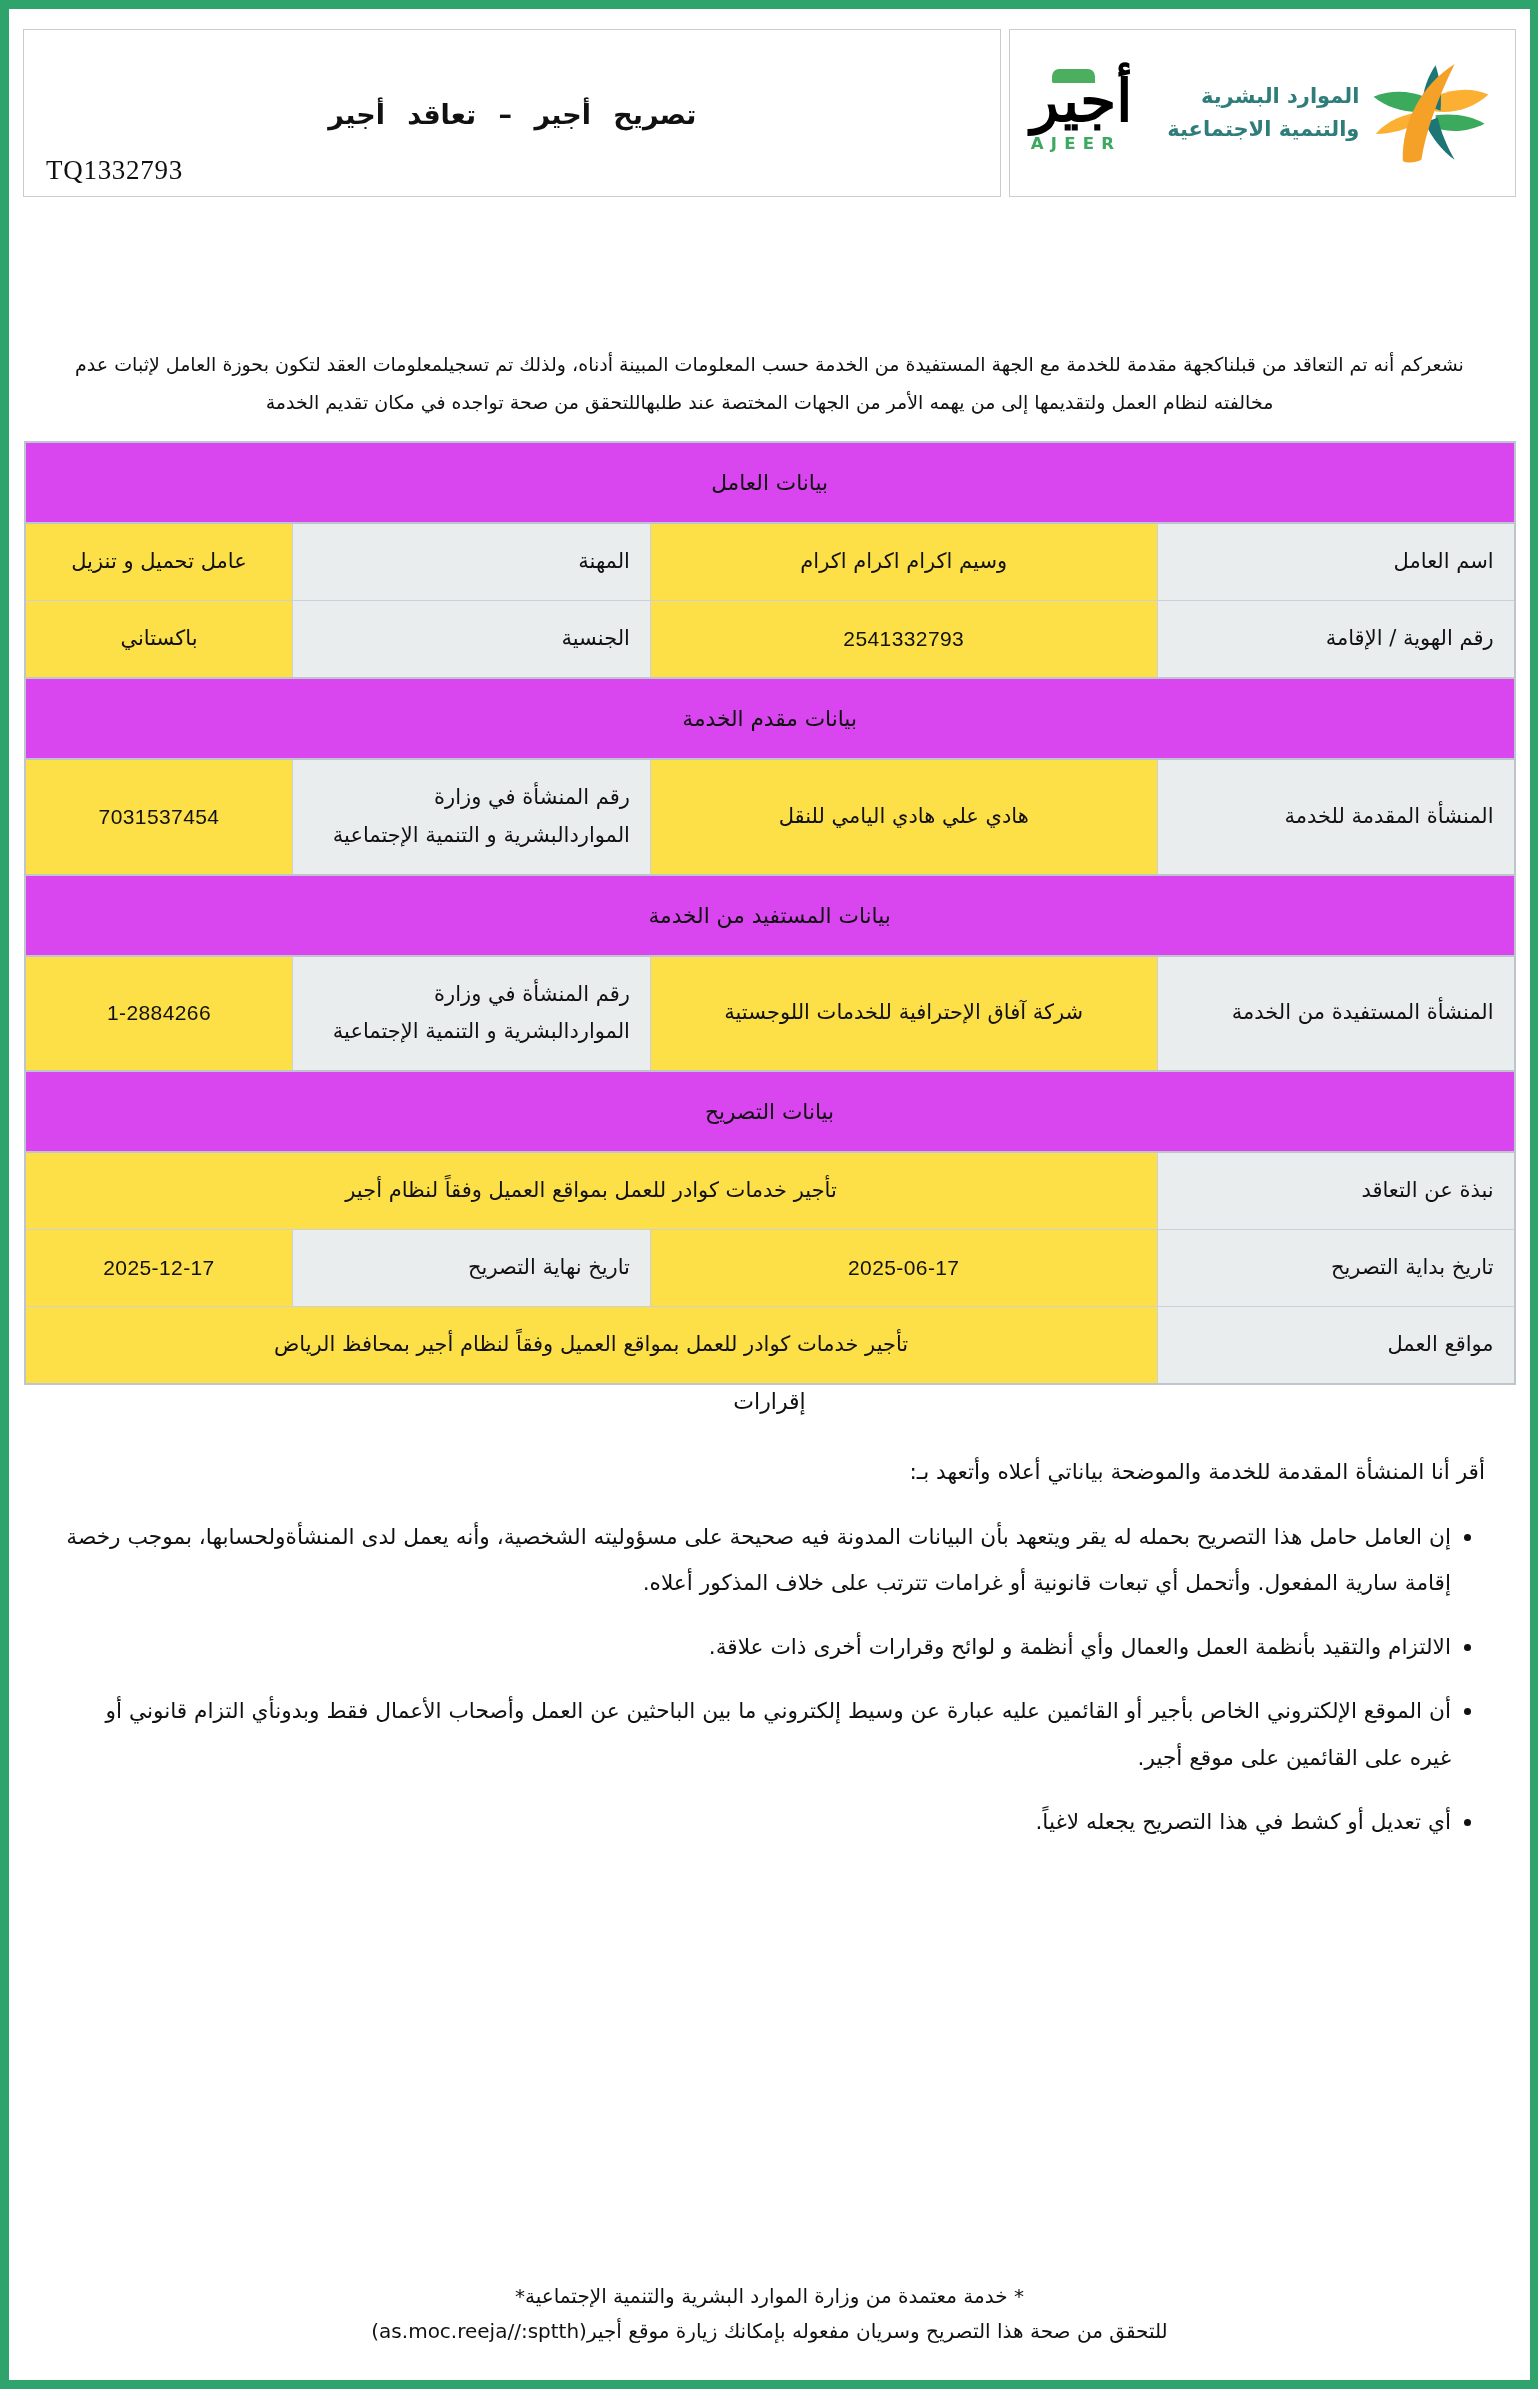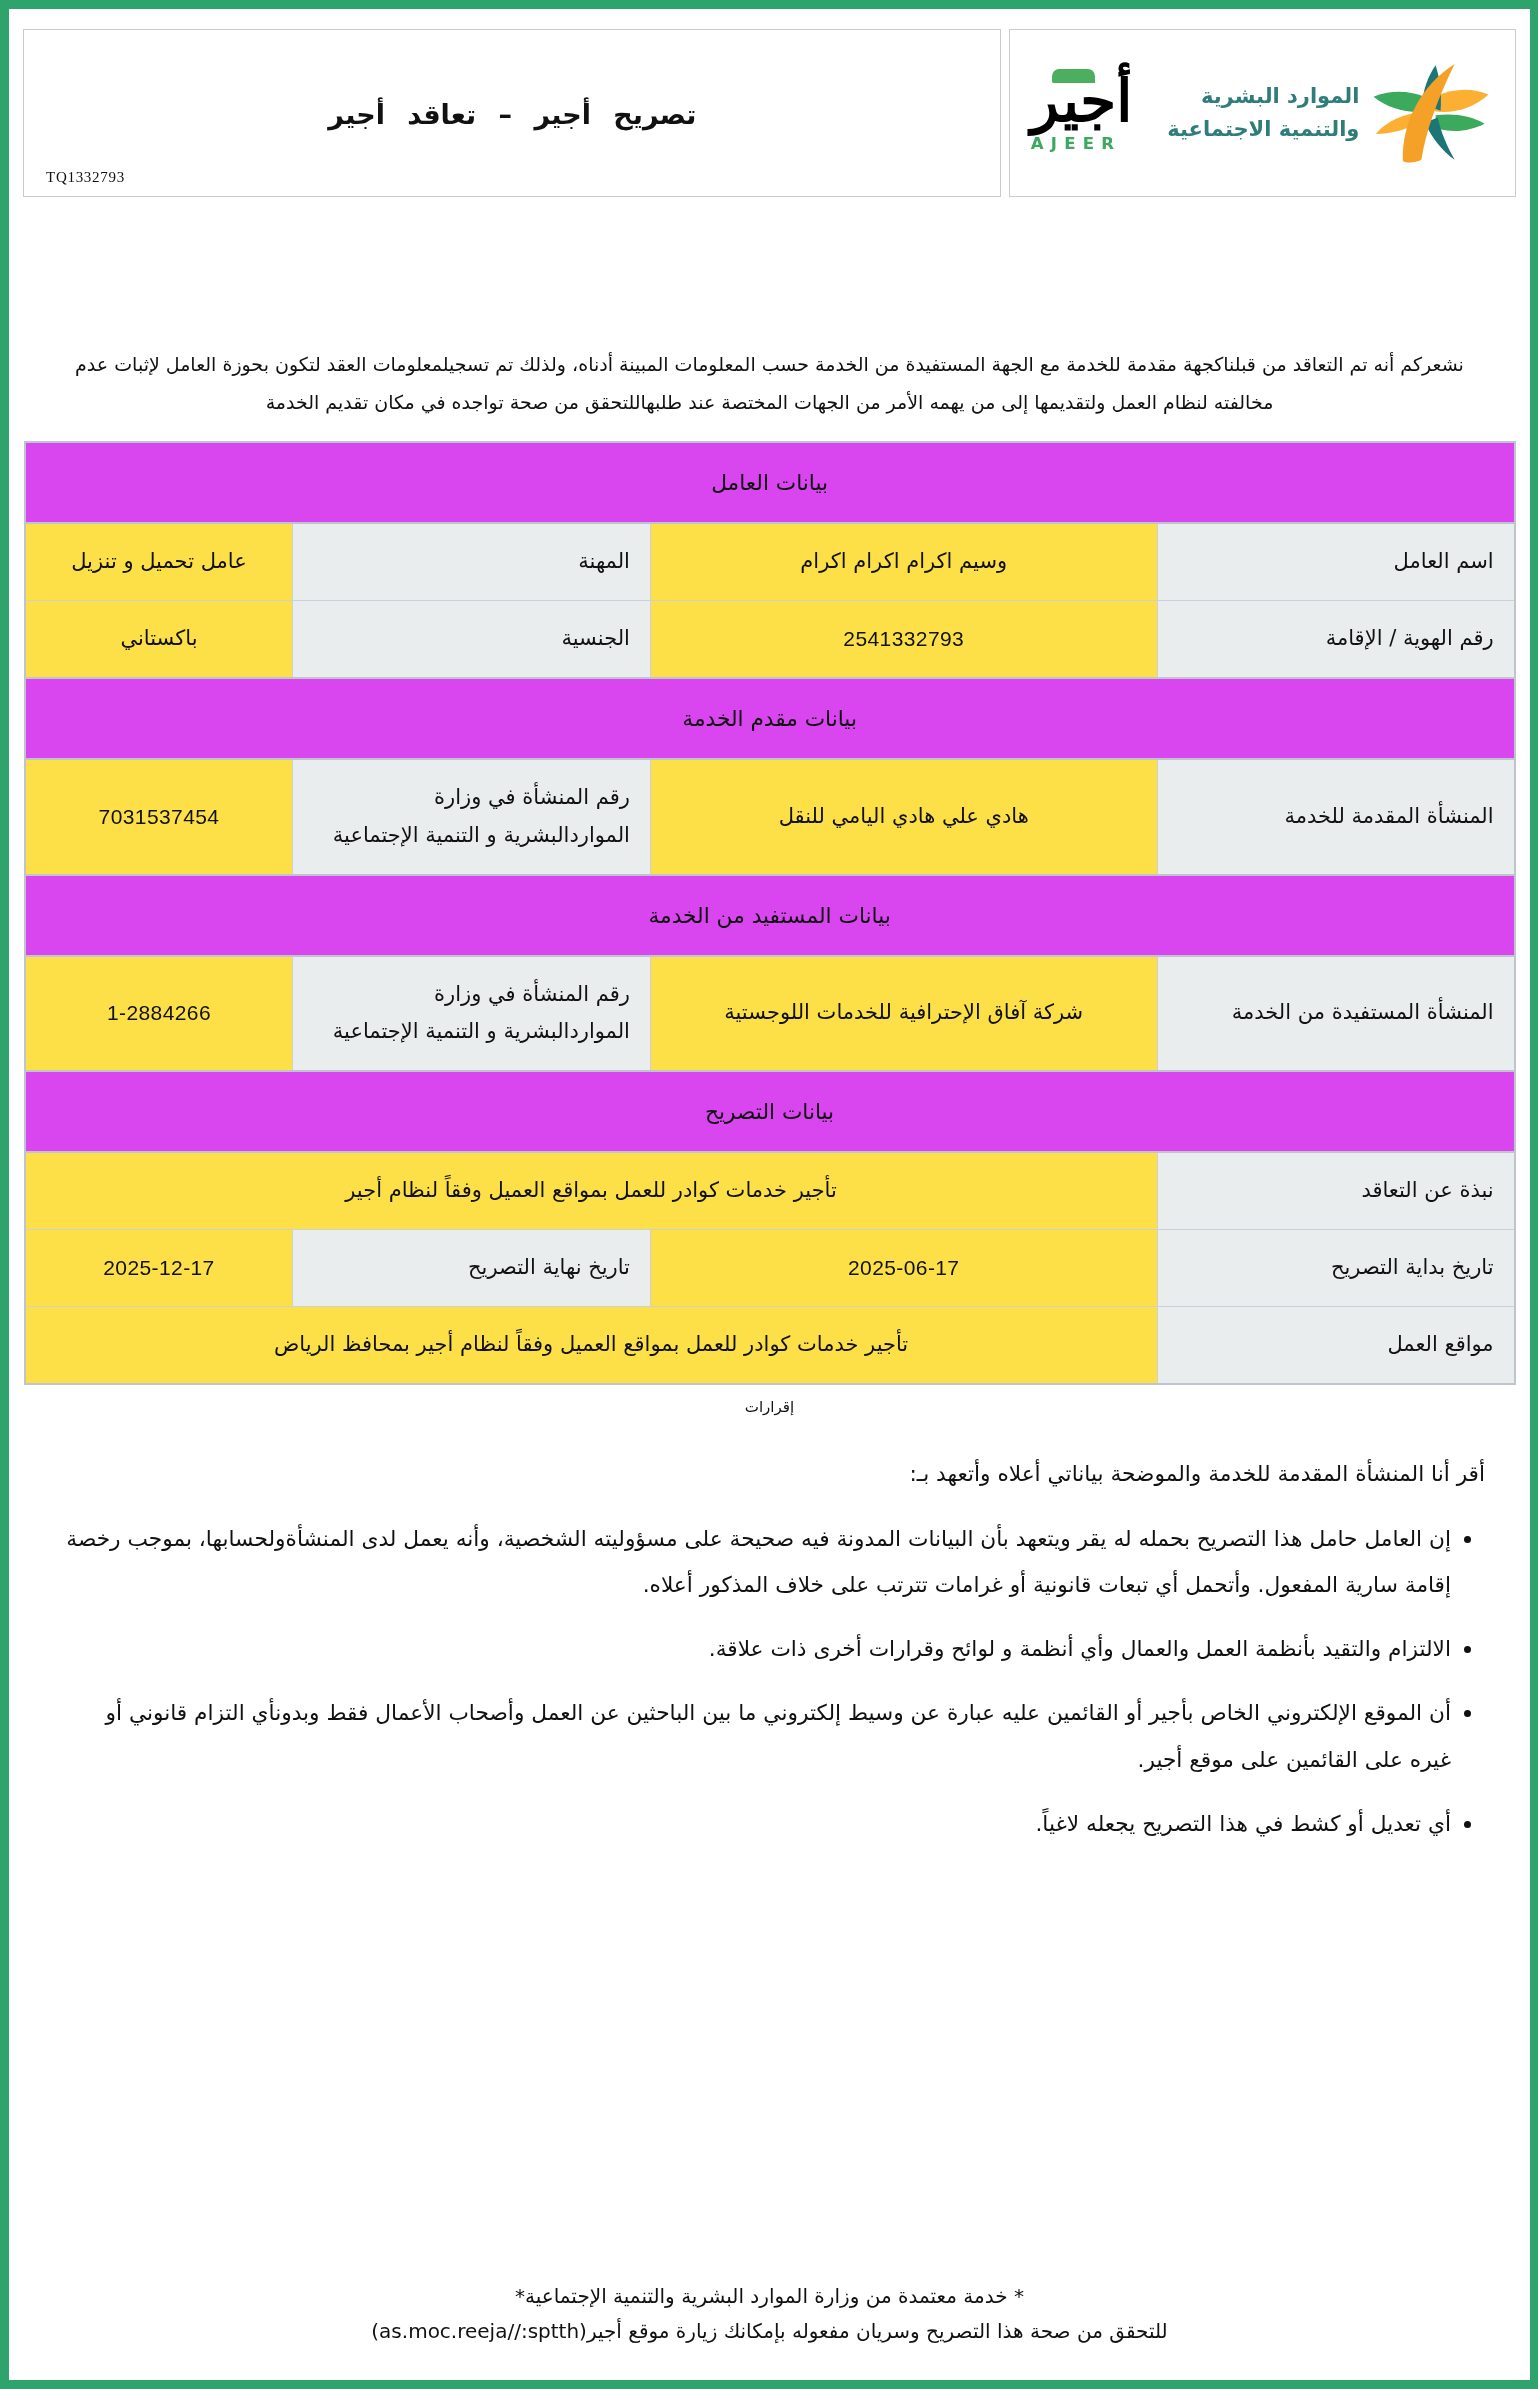--- a/index.html
+++ b/index.html
@@ -11,41 +11,41 @@
     border:9.4px solid #2EA36B;
     background:#fff;
     direction:rtl;
     overflow:hidden;
   }
   
   .header{display:flex;gap:7.2px;margin:19.5px 14.4px 0;height:168px;direction:ltr;}
   .box{border:1.4px solid #c9cdd2;background:#fff;box-sizing:border-box;}
   .title-box{flex:1;position:relative;display:flex;align-items:center;justify-content:center;}
   .doc-title{font-size:27px;font-weight:bold;word-spacing:13px;direction:rtl;margin-top:4.3px;}
-  .permit-number{position:absolute;left:21.7px;bottom:10px;font-family:"Liberation Serif",serif;font-size:15px;letter-spacing:0.7px;}
+  .permit-number{position:absolute;left:21.7px;bottom:10px;font-family:"Liberation Serif",serif;font-size:27px;letter-spacing:0.7px;}
   .logo-box{width:507px;display:flex;align-items:center;justify-content:center;gap:35px;padding:0 5.8px;}
   .ajeer-logo{text-align:left;}
   .ajeer-ar-wrap{position:relative;display:inline-block;}
   .ajeer-ar{font-size:58px;font-weight:bold;color:#000000;line-height:1.05;direction:rtl;font-family:Liberation Serif, serif;}
   .ajeer-green-bar{position:absolute;top:-2.9px;left:21.7px;width:43px;height:14.4px;background:#4CAE5F;border-radius:7.2px 7.2px 0 1.4px;}
   .ajeer-en{color:#3DA85F;font-weight:bold;font-size:16.6px;letter-spacing:7.2px;margin-top:1.4px;font-family:"DejaVu Sans",sans-serif;}
   .ministry-logo{display:flex;align-items:center;gap:10px;direction:ltr;}
   .ministry-text{color:#2E7D7B;font-weight:bold;font-size:21px;text-align:right;line-height:1.55;direction:rtl;}
   .palm{width:124px;height:107px;flex:none;}
   
   .intro{margin:148px 51px 0;text-align:center;font-size:19px;line-height:2.05;}
   
   .data-table{width:calc(100% - 29px);margin:19px 14.4px 0;border-collapse:collapse;border:2.2px solid #bfc5cd;}
   .data-table td{border:1.4px solid #ccd1d8;font-size:21px;padding:19px 14.4px;box-sizing:border-box;}
   .section-bar td{background:#d946ef;text-align:center;padding:27px 0;border-top:2.2px solid #bfc5cd;border-bottom:2.2px solid #bfc5cd;font-size:21.7px;}
   td.label{background:#E9EDEE;text-align:right;width:24%;padding-right:20px;line-height:1.8;}
   td.value{background:#fde047;text-align:center;line-height:1.8;}
   td.num{font-family:"Liberation Sans",sans-serif;letter-spacing:0.4px;}
   
-  .decl-heading{text-align:center;font-size:15px;margin-top:13px;}
+  .decl-heading{text-align:center;font-size:22px;margin-top:4px;}
   .decl-intro{text-align:right;margin:45px 45px 0;font-size:21.7px;}
   .decl-list{margin:30px 0 0;padding:0 79px 0 51px;list-style:disc;font-size:21.7px;line-height:2.15;}
   .decl-list li{margin-bottom:17.3px;text-align:right;}
   
   .footer{position:absolute;bottom:26px;left:0;right:0;text-align:center;font-size:20px;}
   .footer p{margin:10.8px 0;}
 </style>
 </head>
 <body>
 

